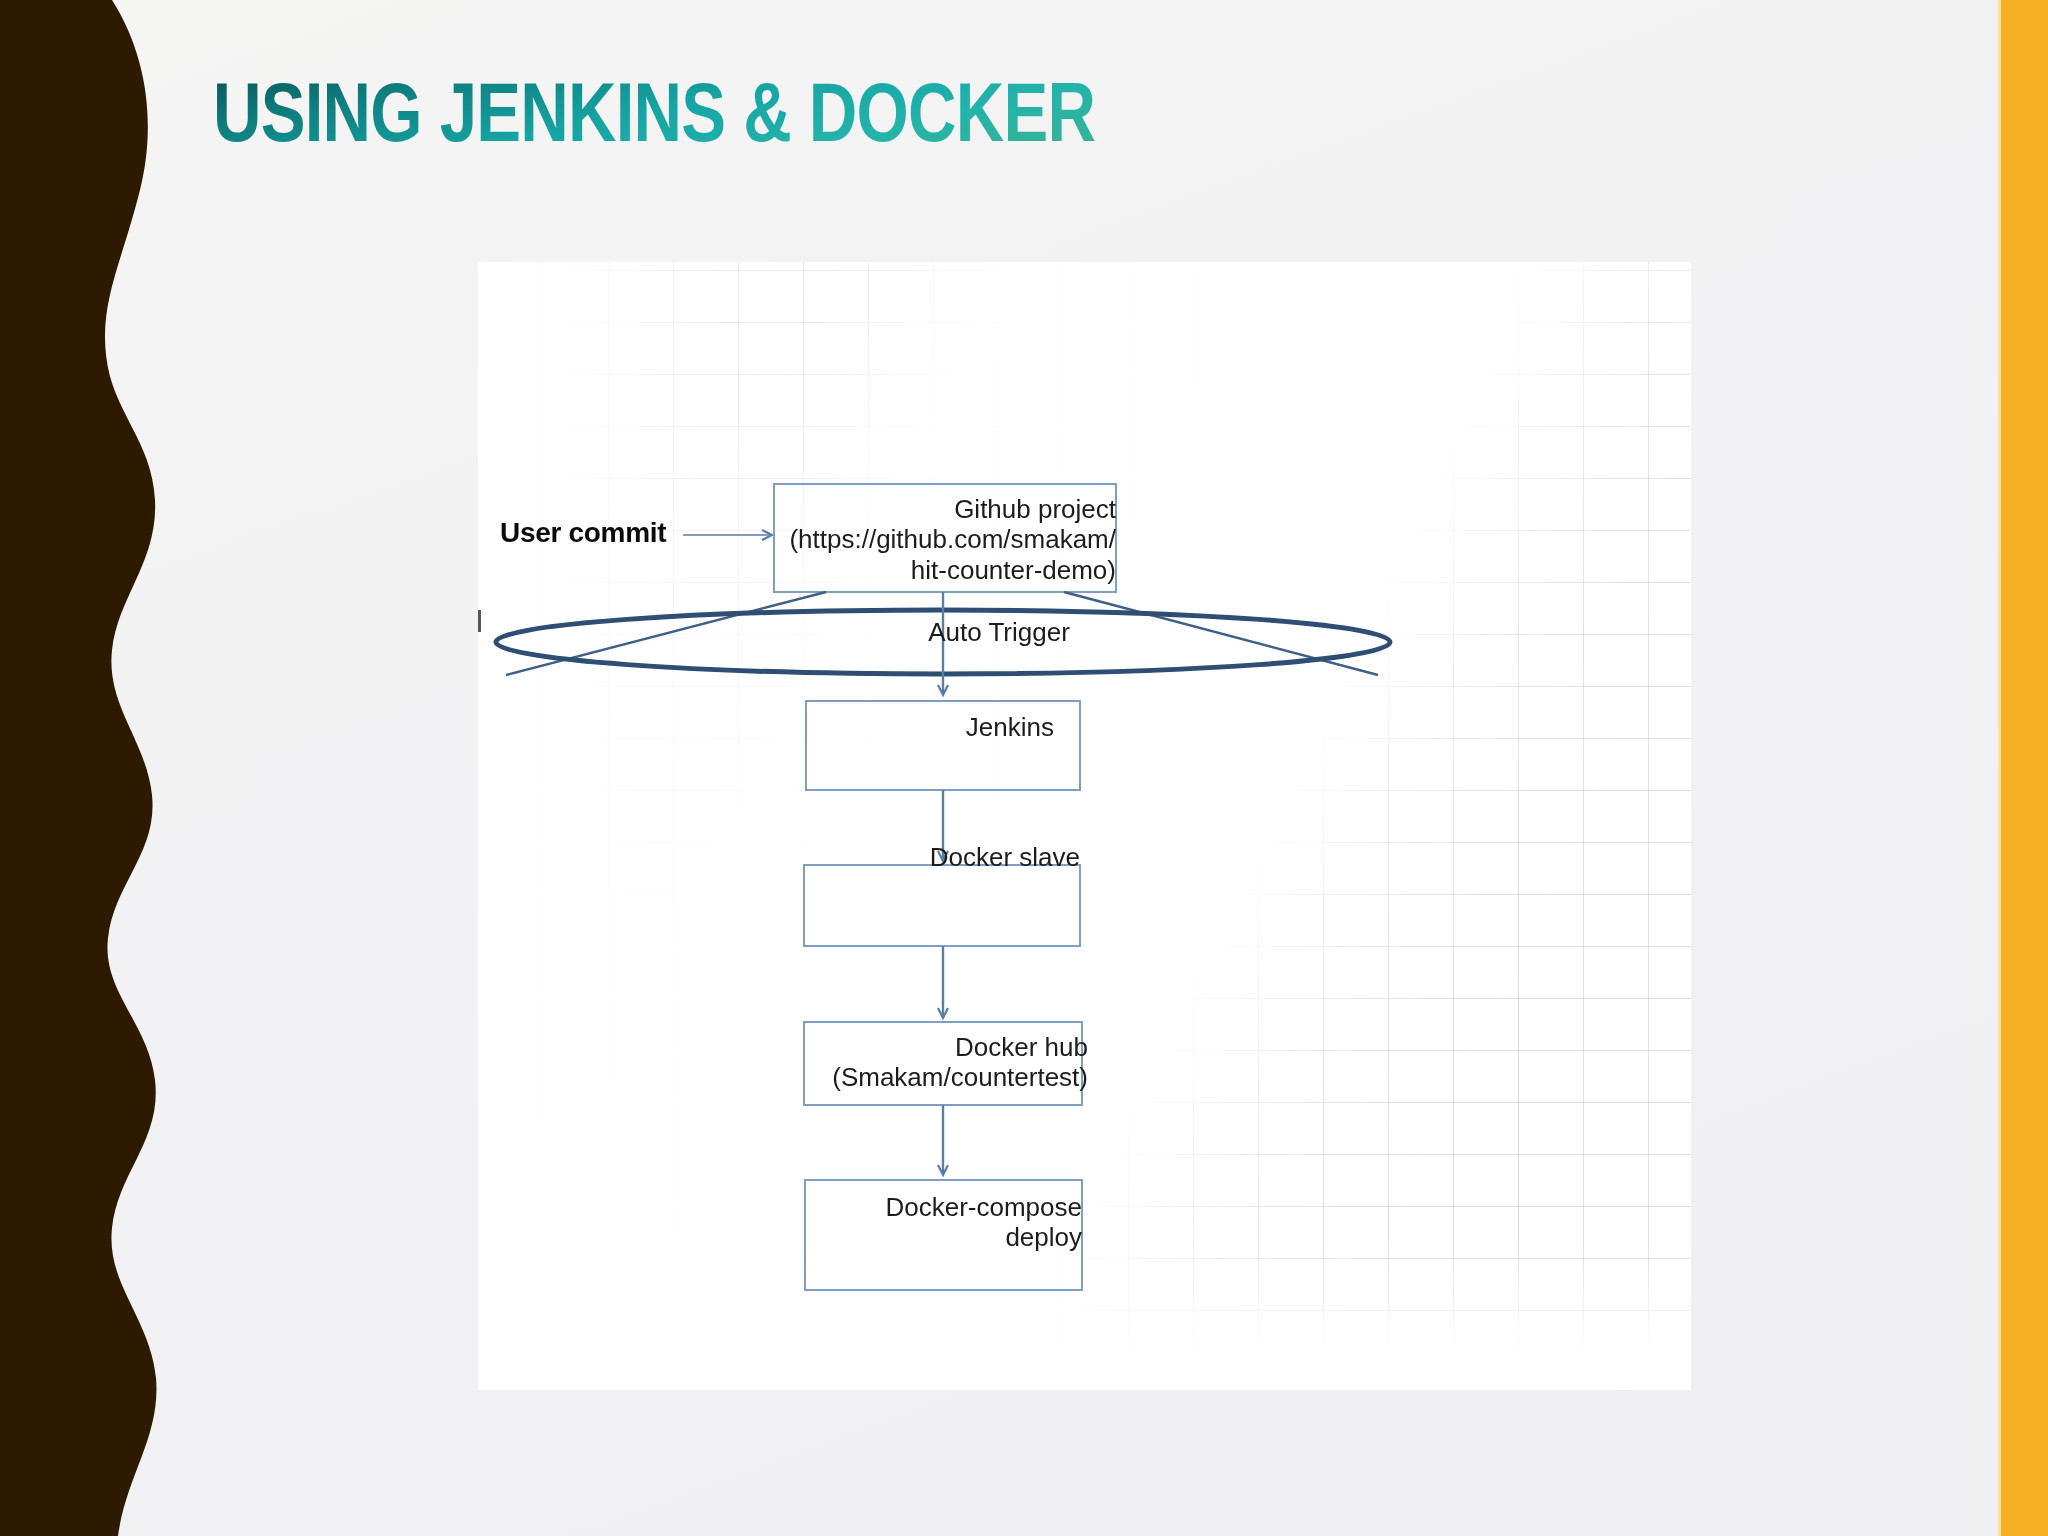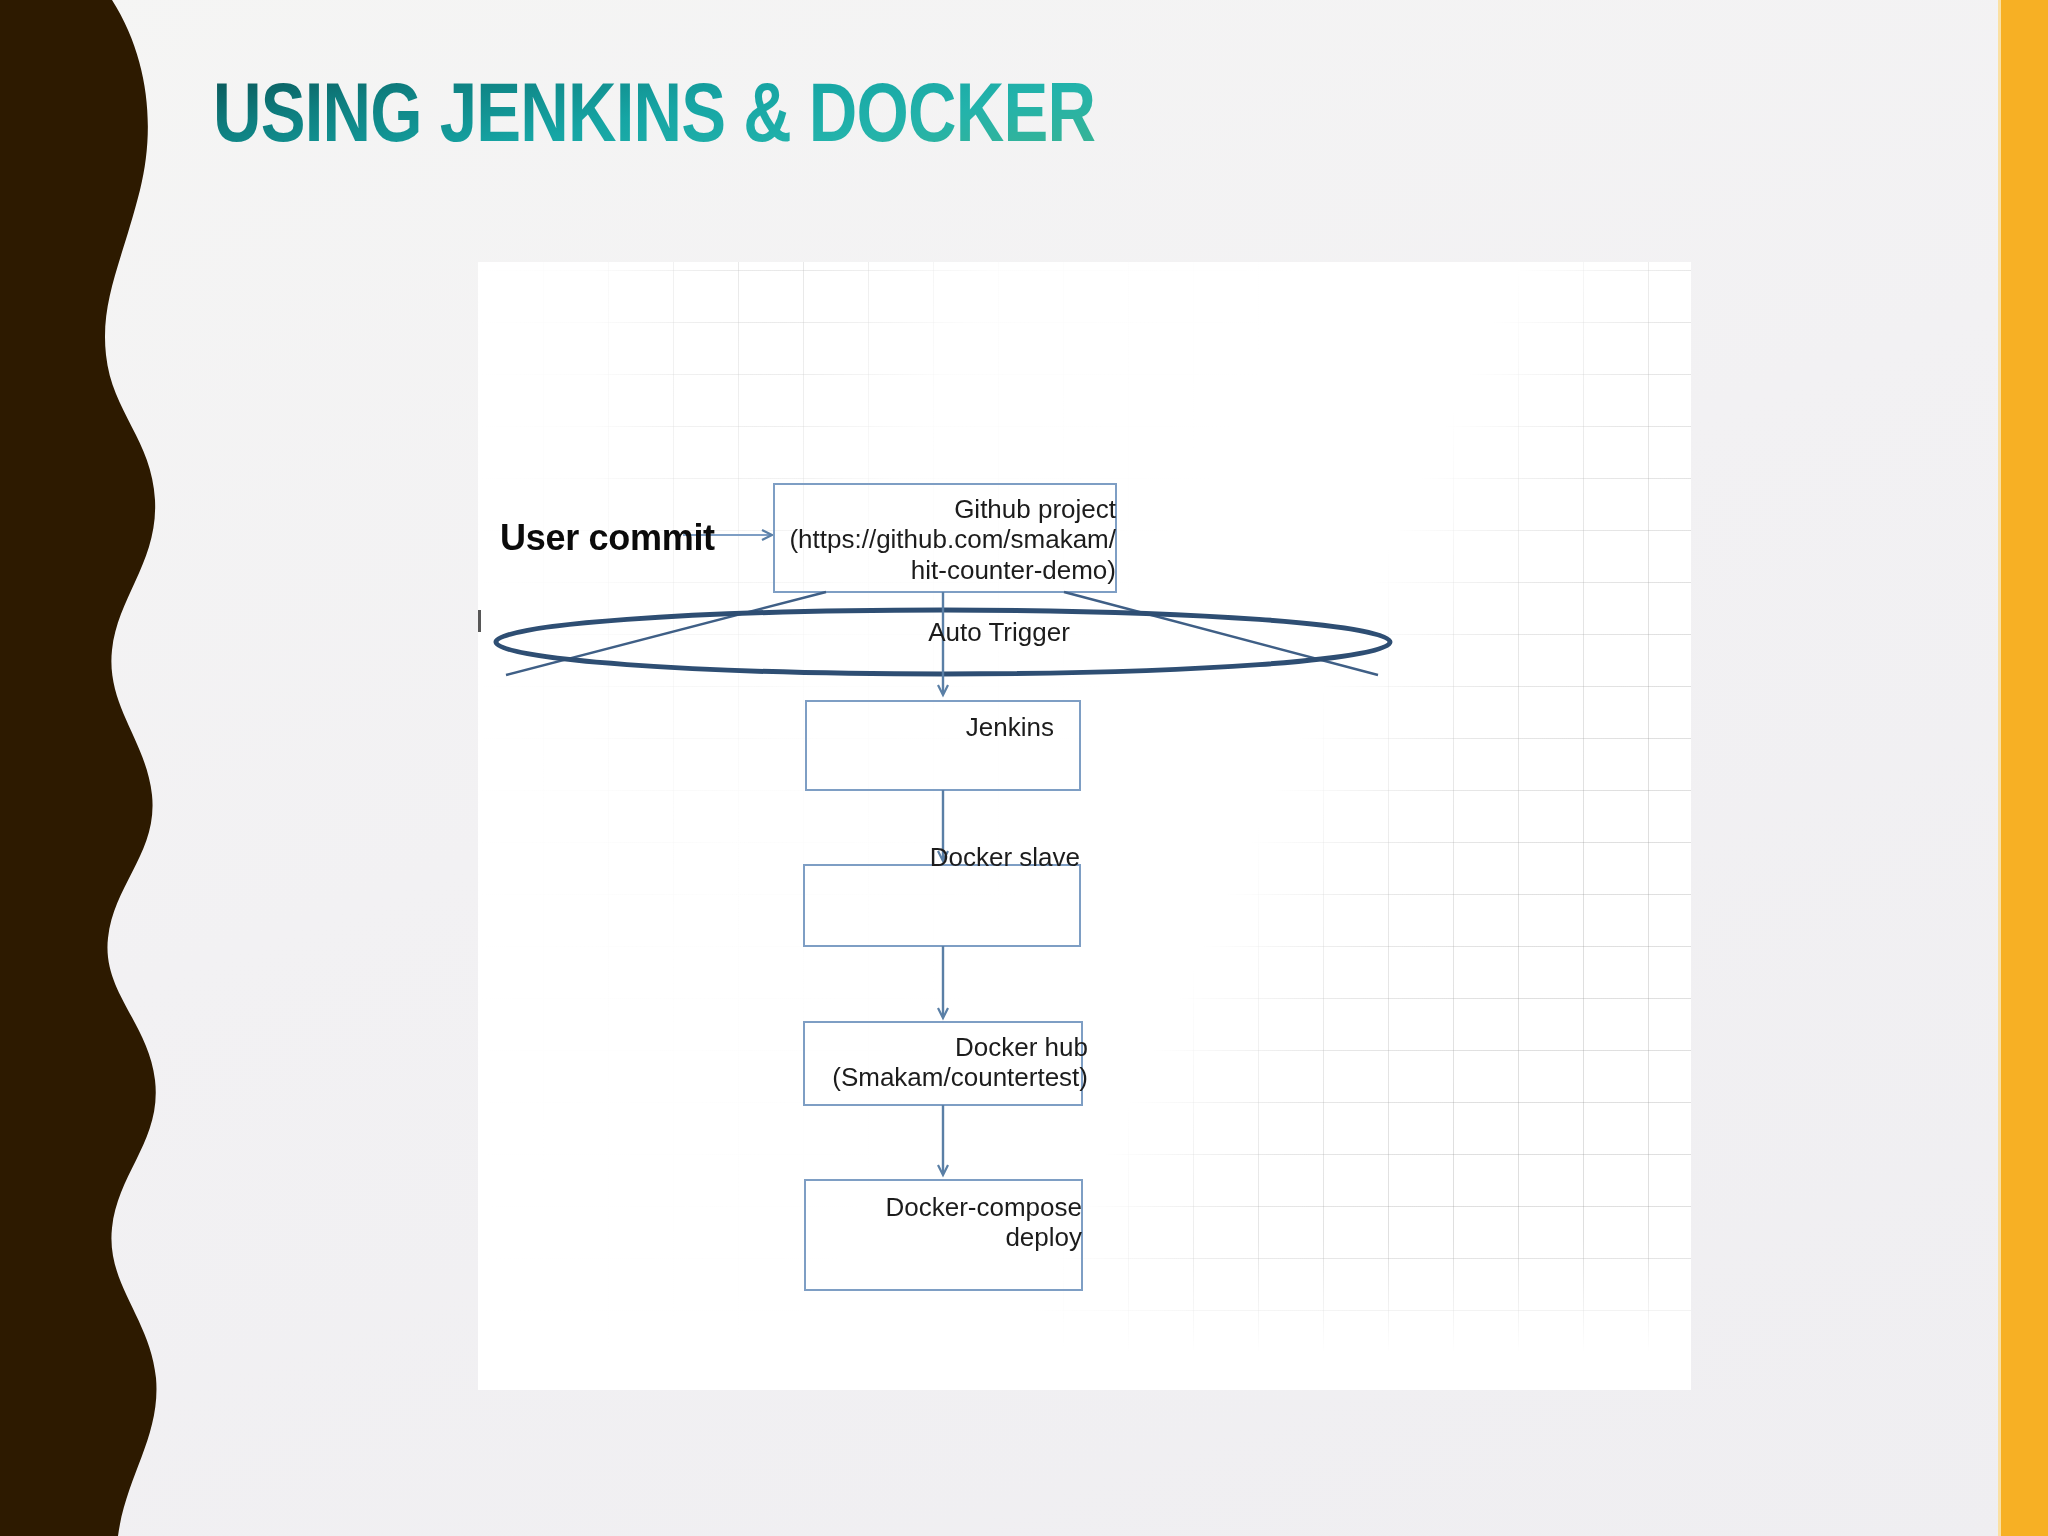--- a/index.html
+++ b/index.html
@@ -128,21 +128,21 @@
     color: #1c1c1c;
     font-family: "Liberation Sans", sans-serif;
     font-size: 26px;
     line-height: 1.17;
     white-space: pre-line;
   }
   #user-commit-label {
     position: absolute;
     left: 22px;
     top: 255px;
-    font-size: 36px;
+    font-size: 28px;
     font-weight: bold;
     color: #0b0b0b;
     letter-spacing: -0.3px;
   }
   #auto-trigger-label {
     position: absolute;
     left: 376px;
     top: 355px;
     width: 290px;
     text-align: center;

